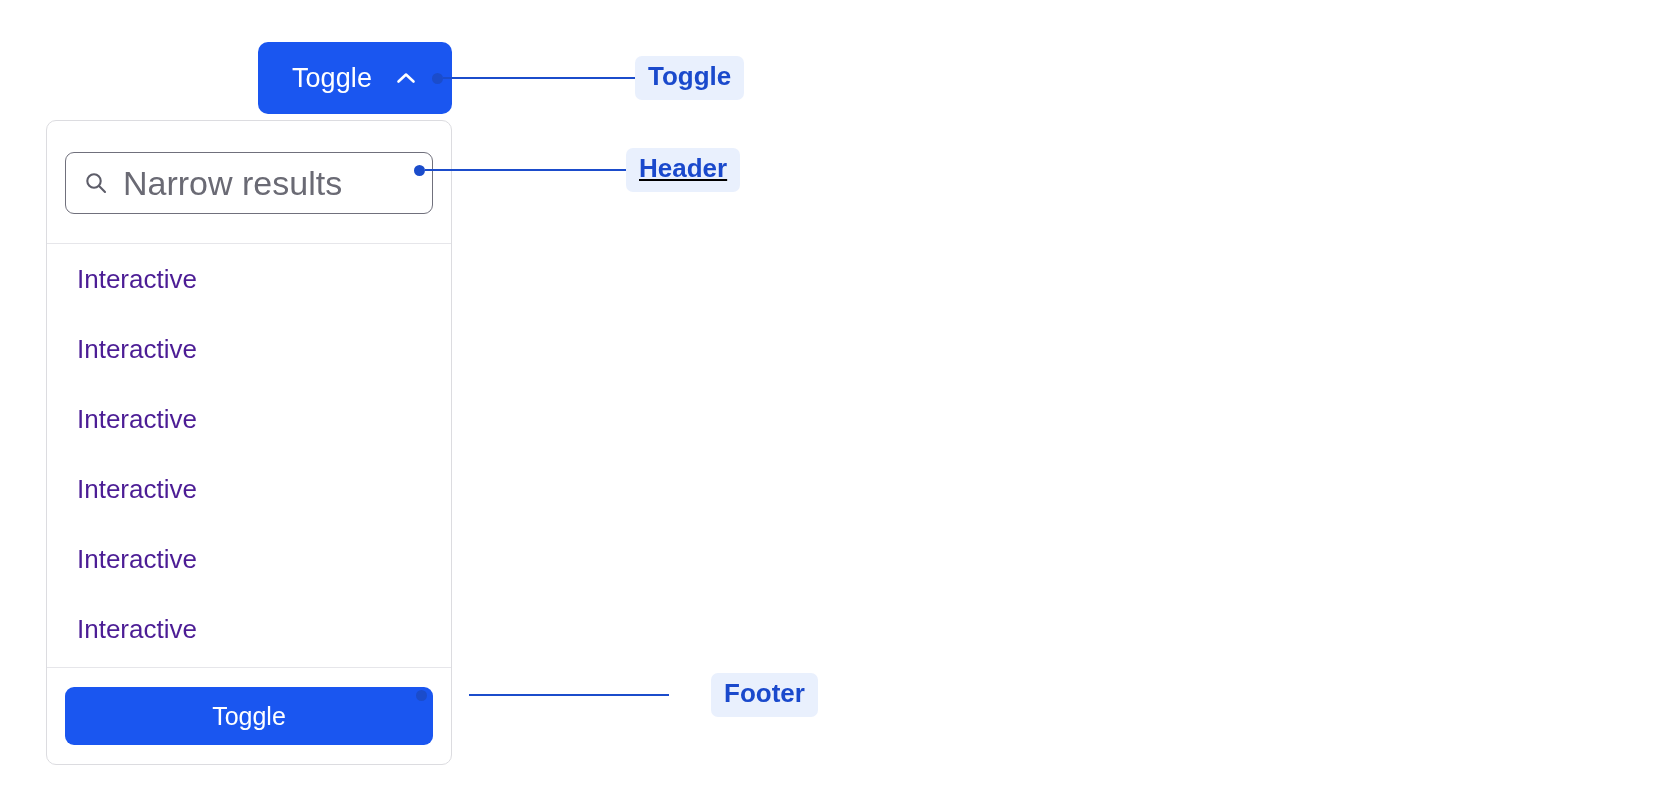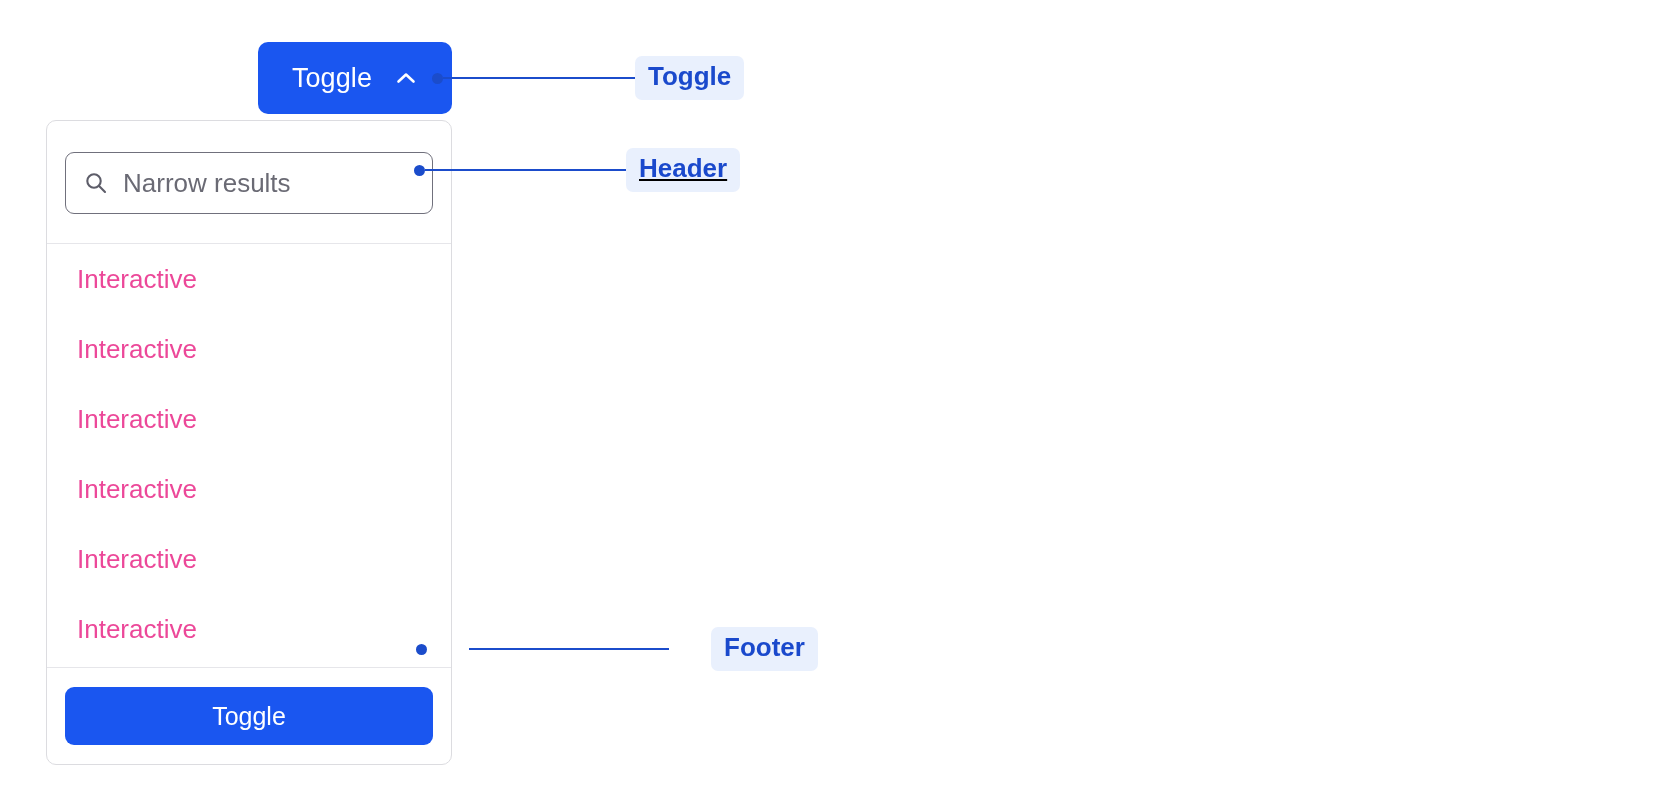--- a/index.html
+++ b/index.html
@@ -87,21 +87,21 @@
     padding: 0 17px;
     cursor: text;
   }
   .search-icon {
     display: block;
     width: 26px;
     height: 26px;
     flex: 0 0 auto;
   }
   .search-placeholder {
-    font-size: 26px;
+    font-size: 34px;
     color: #6a6a74;
     line-height: 1;
     white-space: nowrap;
   }
 
   
   .panel-list {
     position: absolute;
     left: 0;
     top: 123px;
@@ -111,21 +111,21 @@
   }
   .list-item {
     height: 70px;
     display: flex;
     align-items: center;
     padding: 0 30px;
     cursor: pointer;
   }
   .list-item-label {
     font-size: 26px;
-    color: #ec4899;
+    color: #4c1d95;
     line-height: 1;
     white-space: nowrap;
   }
 
   
   .panel-footer {
     position: absolute;
     left: 0;
     bottom: 0;
     width: 100%;
@@ -181,21 +181,21 @@
 
   .anno-toggle { left: 432px; top: 58px; }
   .anno-toggle .anno-line { width: 192px; }
 
   .anno-header { left: 414px; top: 150px; text-decoration: underline; }
   .anno-header .anno-line { width: 201px; }
 
   .anno-list   { left: 432px; top: 279px; }
   .anno-list   .anno-line { width: 188px; }
 
-  .anno-footer { left: 416px; top: 629px; gap: 42px; }
+  .anno-footer { left: 416px; top: 675px; gap: 42px; }
   .anno-footer .anno-line { width: 200px; }
 </style>
 </head>
 <body>
 
 <div id="stage">
 
   <button class="toggle-button">
     <span class="toggle-label">Toggle</span>
     <span class="chevron-up">

